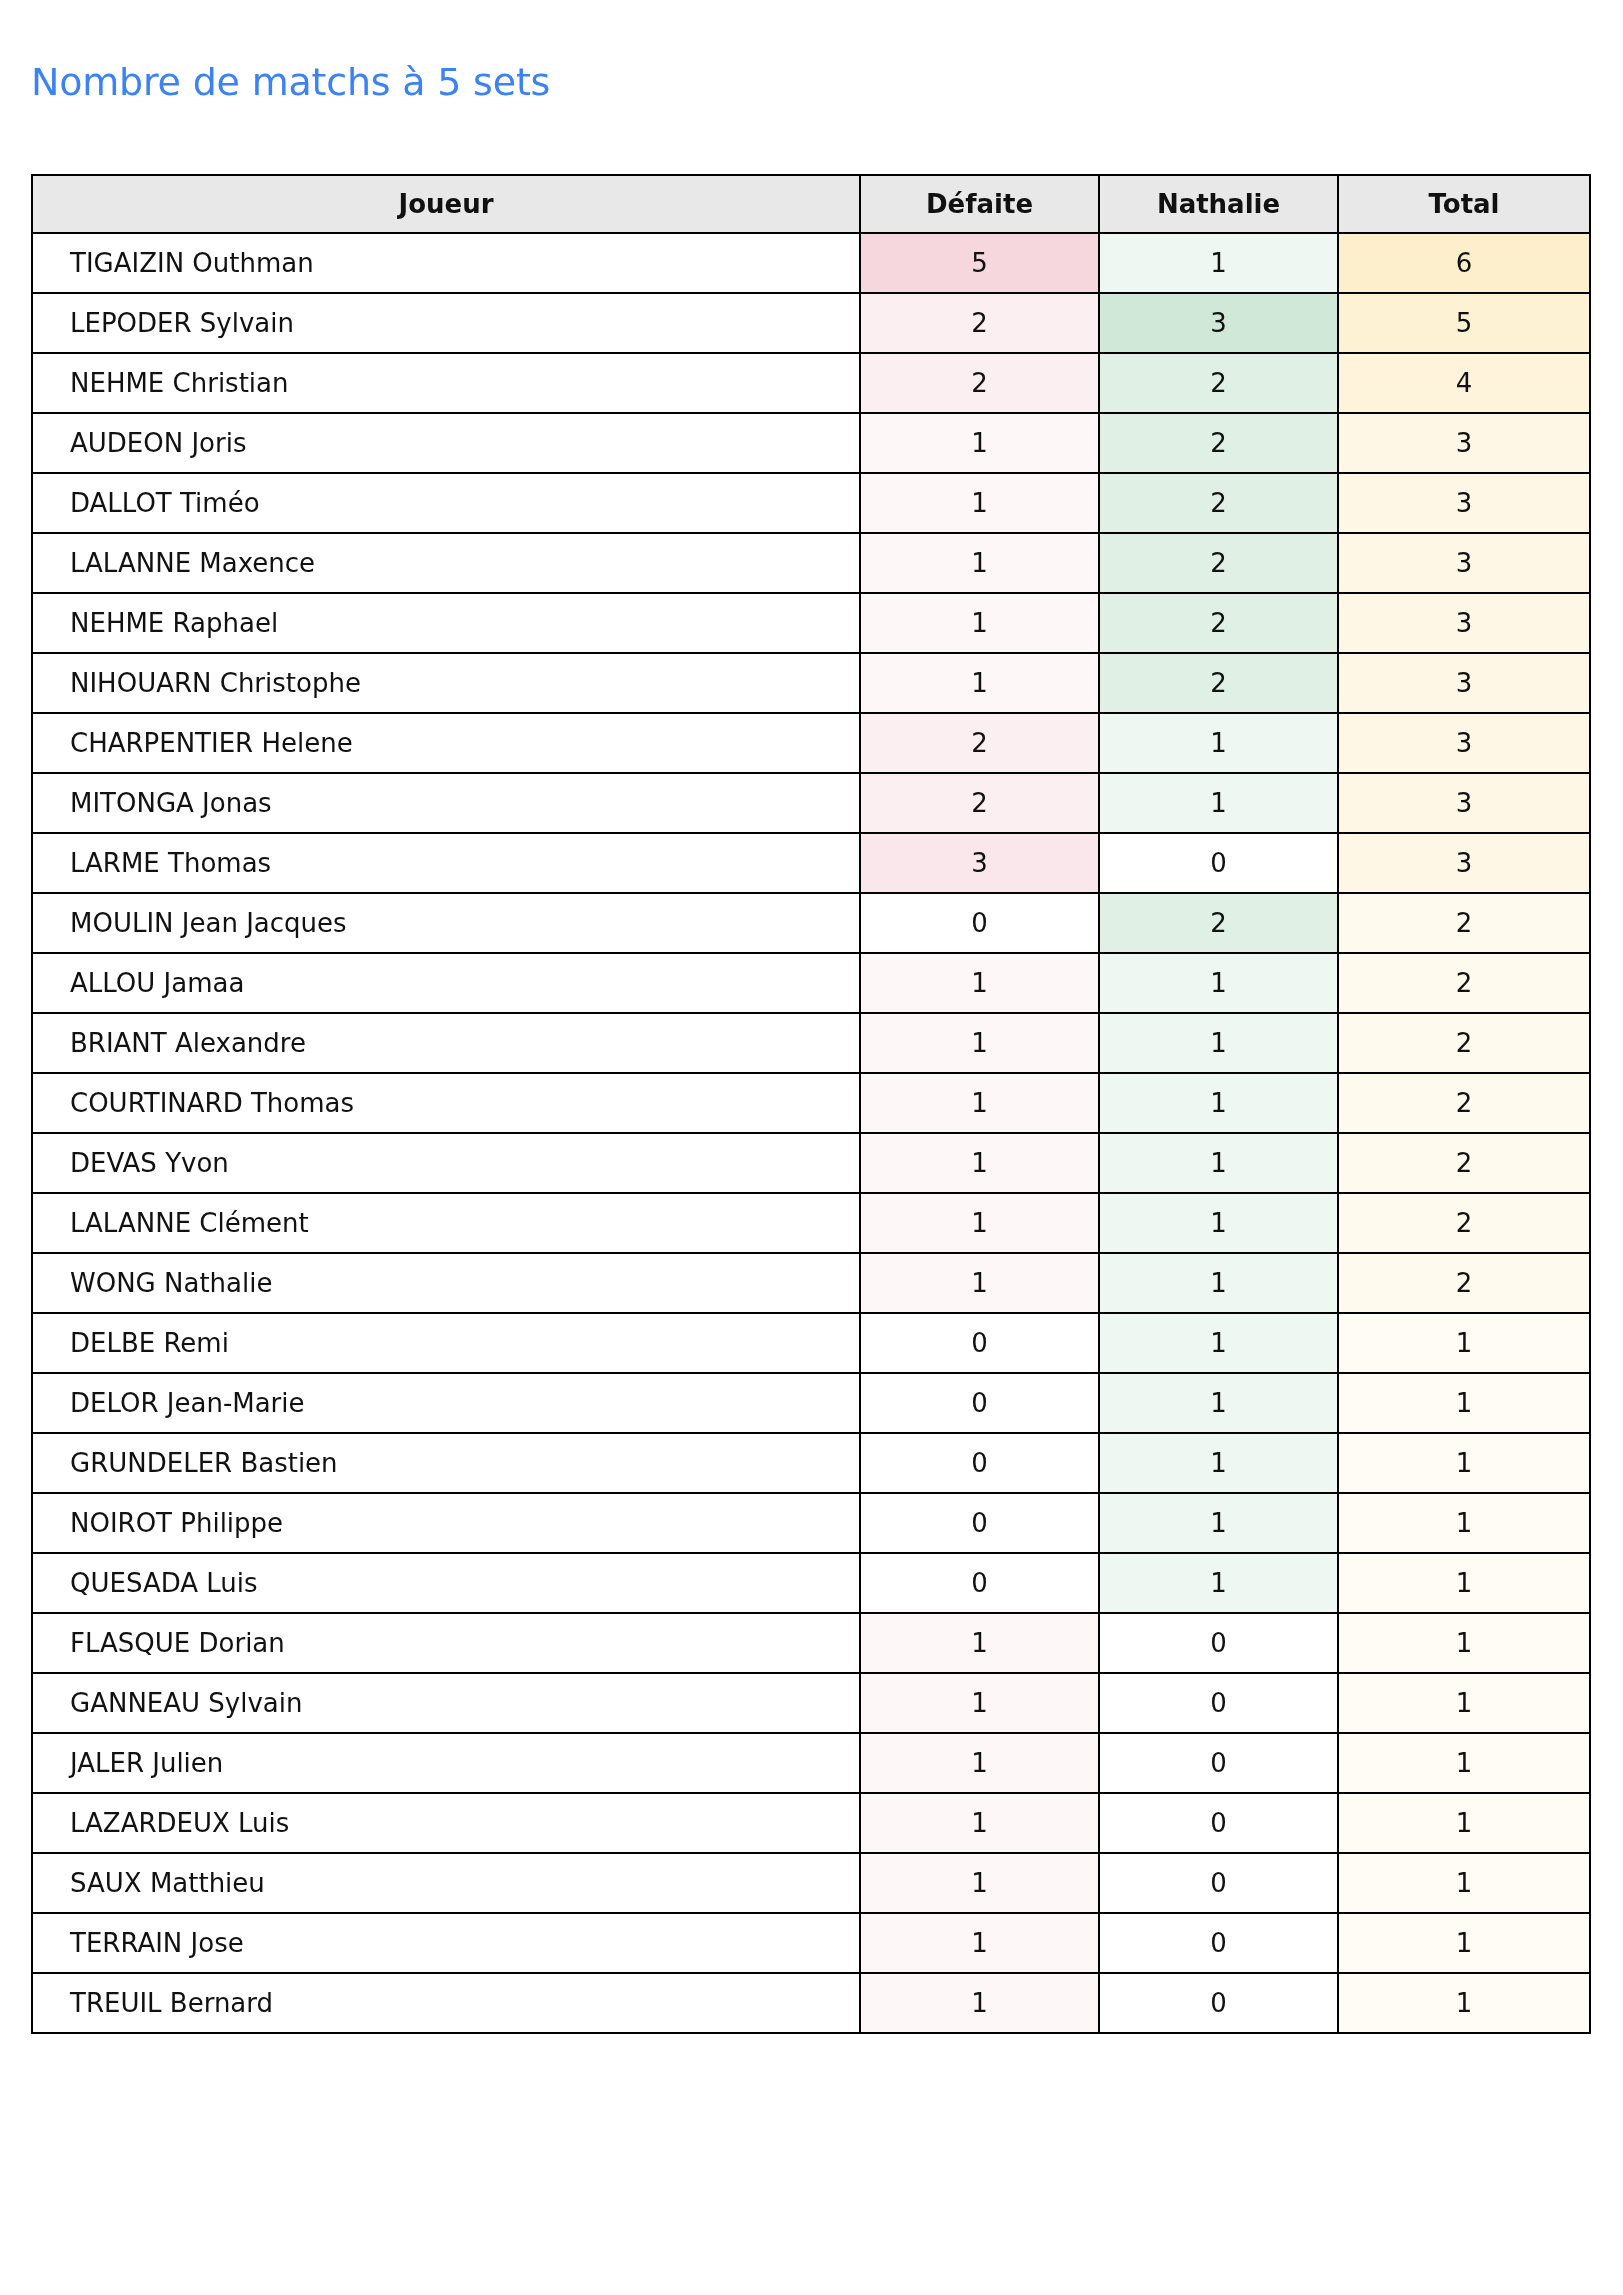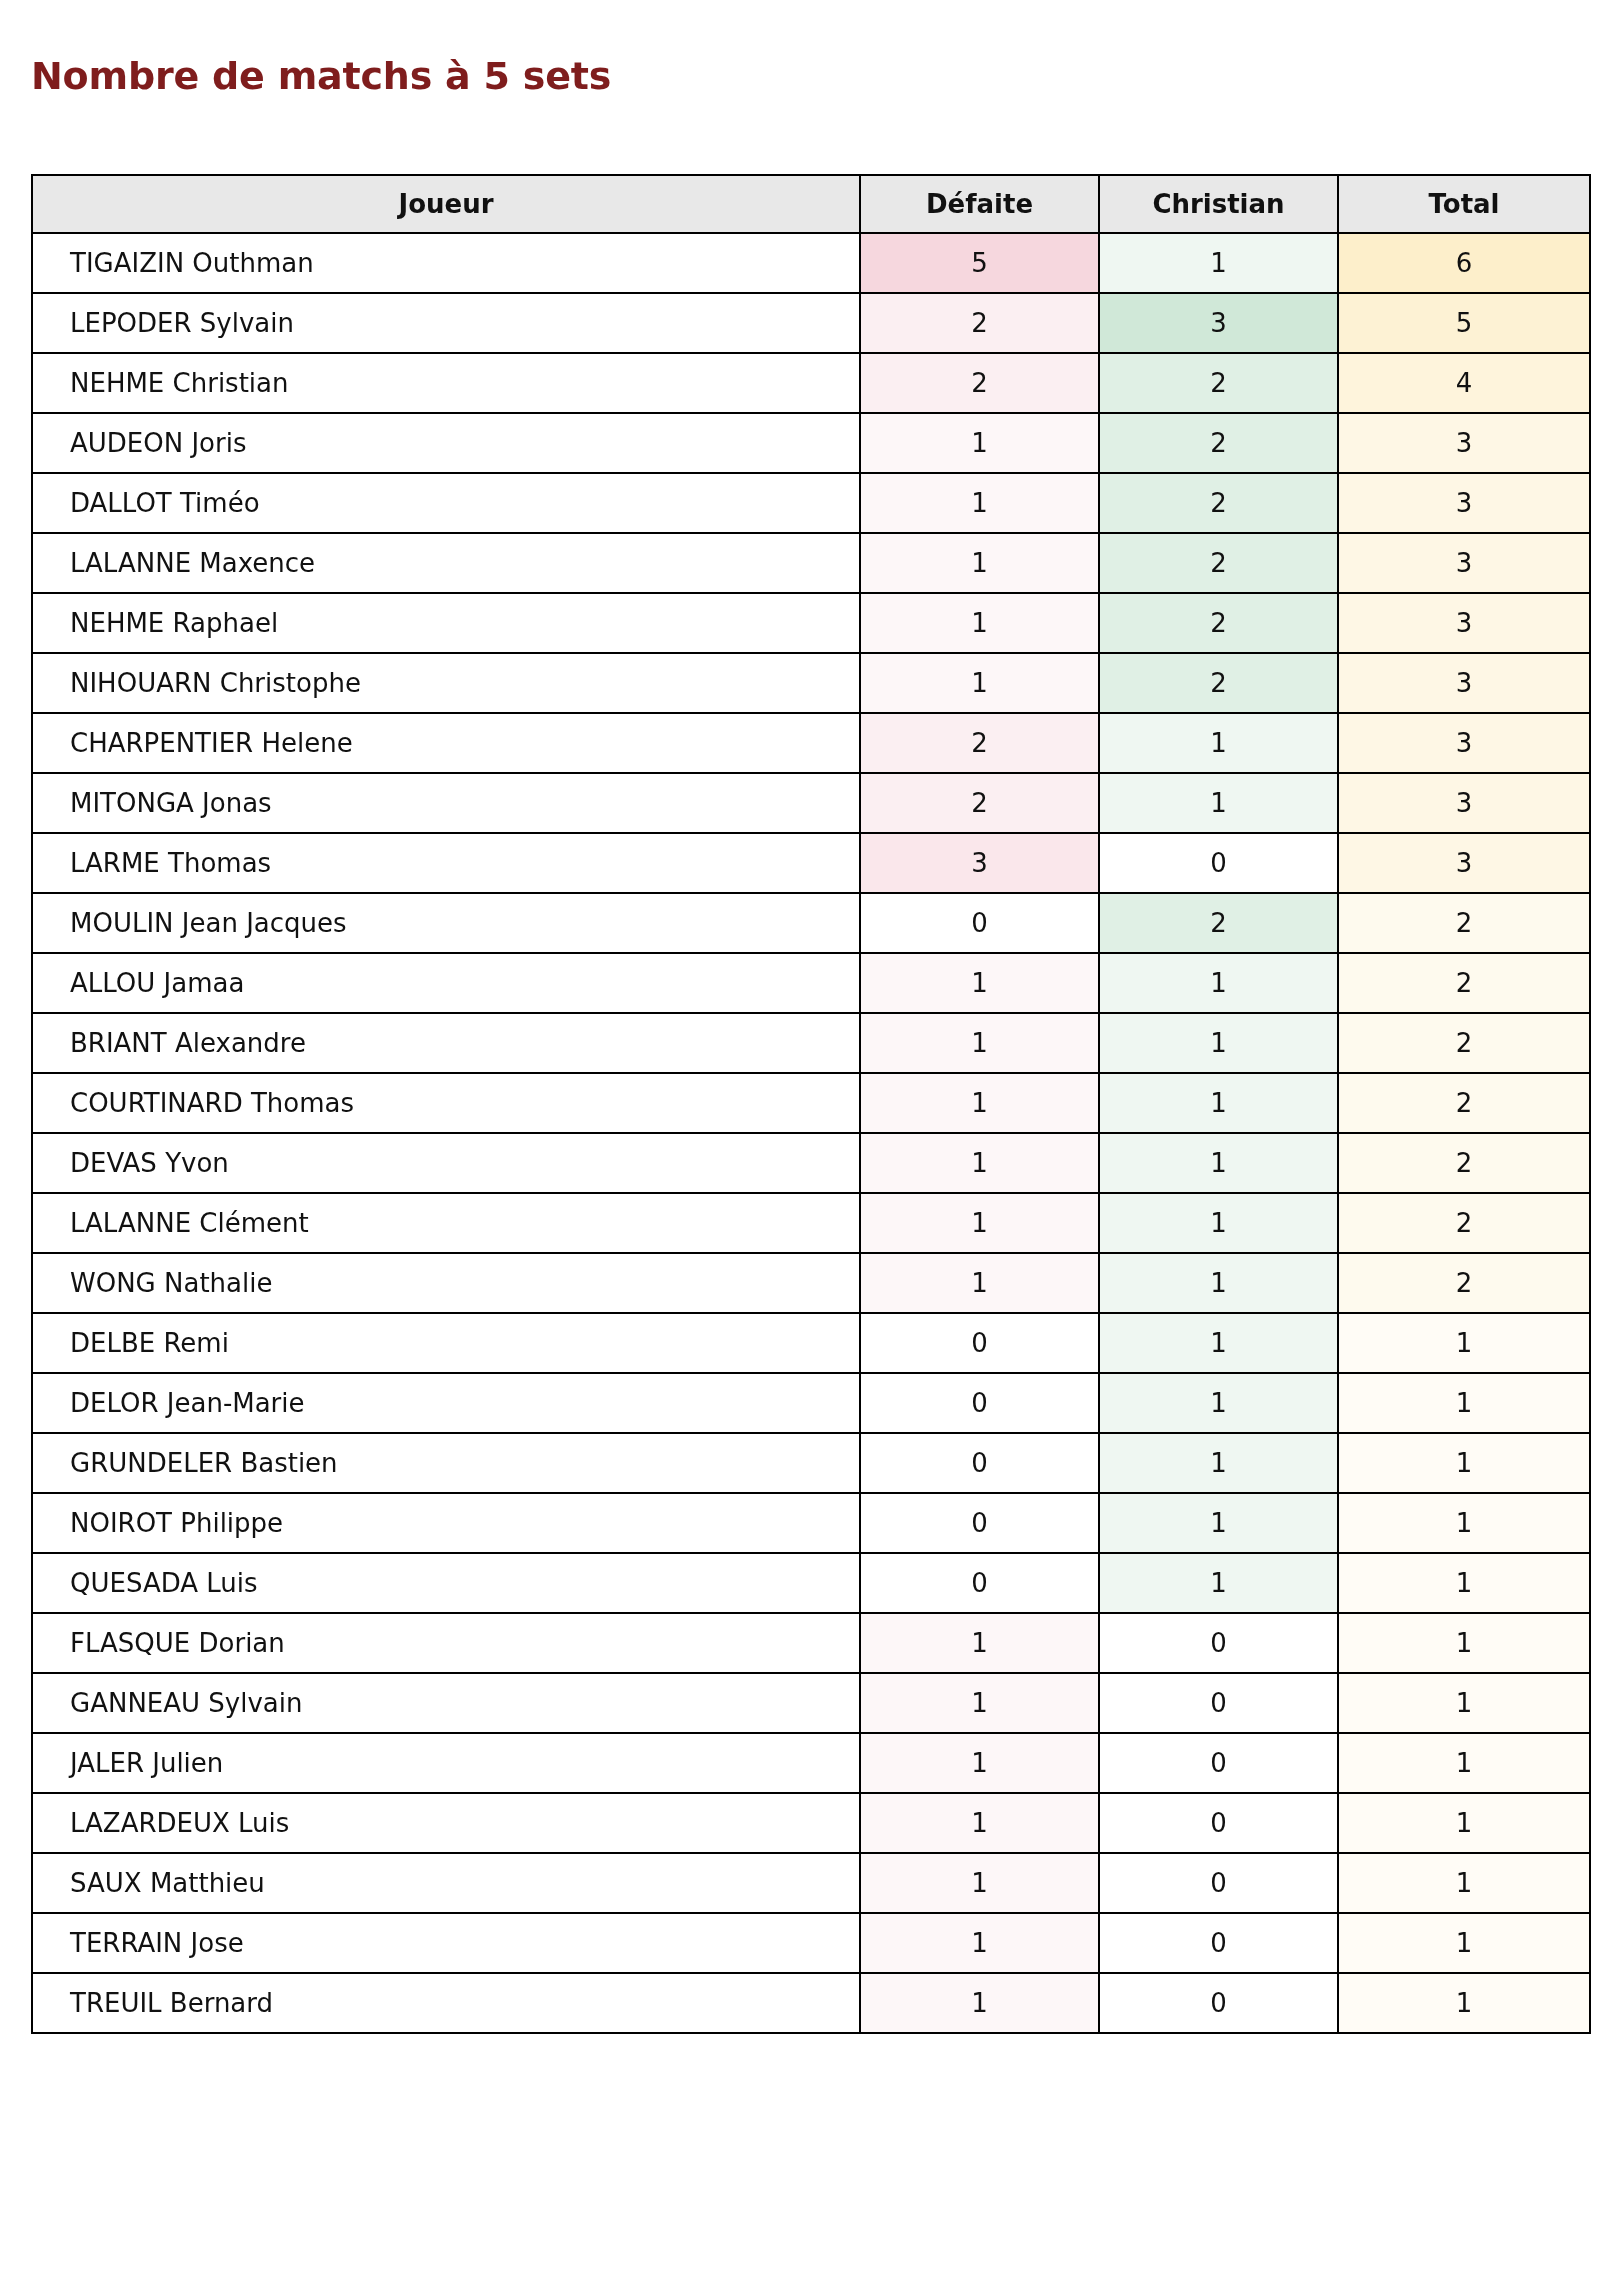--- a/index.html
+++ b/index.html
@@ -17,25 +17,25 @@
   .page {
     position: relative;
     width: 1624px;
     height: 2295px;
     box-sizing: border-box;
     padding: 0;
   }
   .page-title {
     position: absolute;
     left: 31px;
-    top: 54px;
+    top: 60px;
     font-size: 38px;
-    font-weight: bold;
+    font-weight: normal;
     letter-spacing: -0.2px;
-    color: #7f1d1d;
+    color: #3b82f6;
     white-space: nowrap;
   }
   .table-wrap {
     position: absolute;
     left: 31px;
     top: 174px;
     width: 1558px;
   }
   table.stats {
     border-collapse: collapse;
@@ -88,21 +88,21 @@
       <colgroup>
         <col class="c-player">
         <col class="c-num">
         <col class="c-num">
         <col class="c-total">
       </colgroup>
       <thead>
         <tr>
           <th>Joueur</th>
           <th>Défaite</th>
-          <th>Christian</th>
+          <th>Nathalie</th>
           <th>Total</th>
         </tr>
       </thead>
       <tbody id="stats-body">
           <tr>
             <td class="player">TIGAIZIN Outhman</td>
             <td class="num" style="background: rgb(246, 215, 222);">5</td>
             <td class="num" style="background: rgb(239, 247, 242);">1</td>
             <td class="num" style="background: rgb(253, 239, 203);">6</td>
           </tr>

